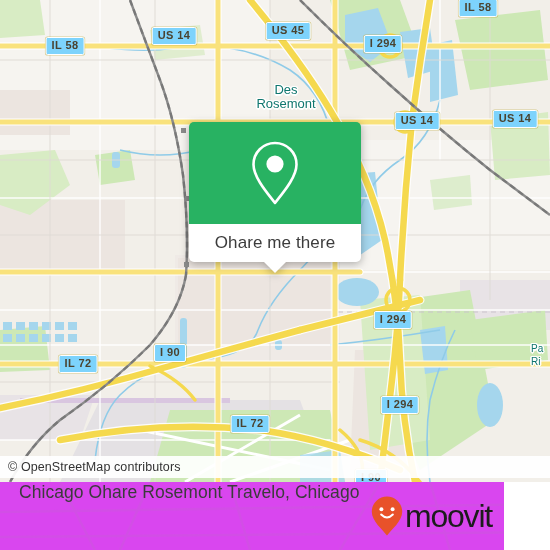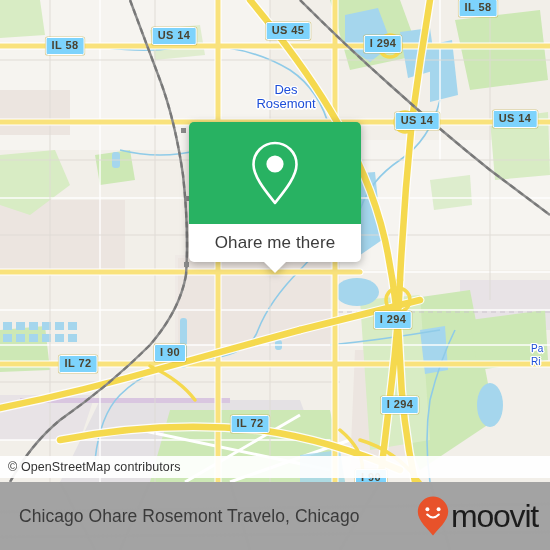--- a/index.html
+++ b/index.html
@@ -34,21 +34,21 @@
     white-space:nowrap;
     box-shadow:0 0 0 .6px rgba(190,170,60,.55);
     transform:translate(-50%,-50%);
   }
 
   
   .place{
     position:absolute;
     transform:translate(-50%,-50%);
     text-align:center;
-    color:#1d4ed8;
+    color:#0f766e;
     font-size:13px;
     line-height:14px;
     white-space:nowrap;
     text-shadow:
       -1.5px 0 #fff, 1.5px 0 #fff, 0 -1.5px #fff, 0 1.5px #fff,
       -1px -1px #fff, 1px -1px #fff, -1px 1px #fff, 1px 1px #fff;
     pointer-events:none;
   }
   .place.small{font-size:10px;line-height:13px;margin-top:20px;}
   .place.left{transform:translate(0,-50%);text-align:left;}
@@ -87,23 +87,23 @@
   .card-tail{
     position:absolute;left:50%;bottom:-11px;margin-left:-11px;
     width:0;height:0;
     border-left:11px solid transparent;
     border-right:11px solid transparent;
     border-top:11px solid #ffffff;
   }
 
   
   .footer{
-    position:absolute;left:0;top:482px;width:550px;height:68px;
-    background:#a3a3a3;
-    display:flex;align-items:center;
+    position:absolute;left:0;top:482px;width:504px;height:68px;
+    background:#d946ef;
+    display:flex;
     overflow:hidden;
   }
   .footer-bg{
     position:absolute;left:0;top:0;width:550px;height:68px;
     opacity:.10;
   }
   .footer-title{
     position:relative;
     font-size:17.5px;color:#3b3b3b;
     padding-left:19px;letter-spacing:.05px;

